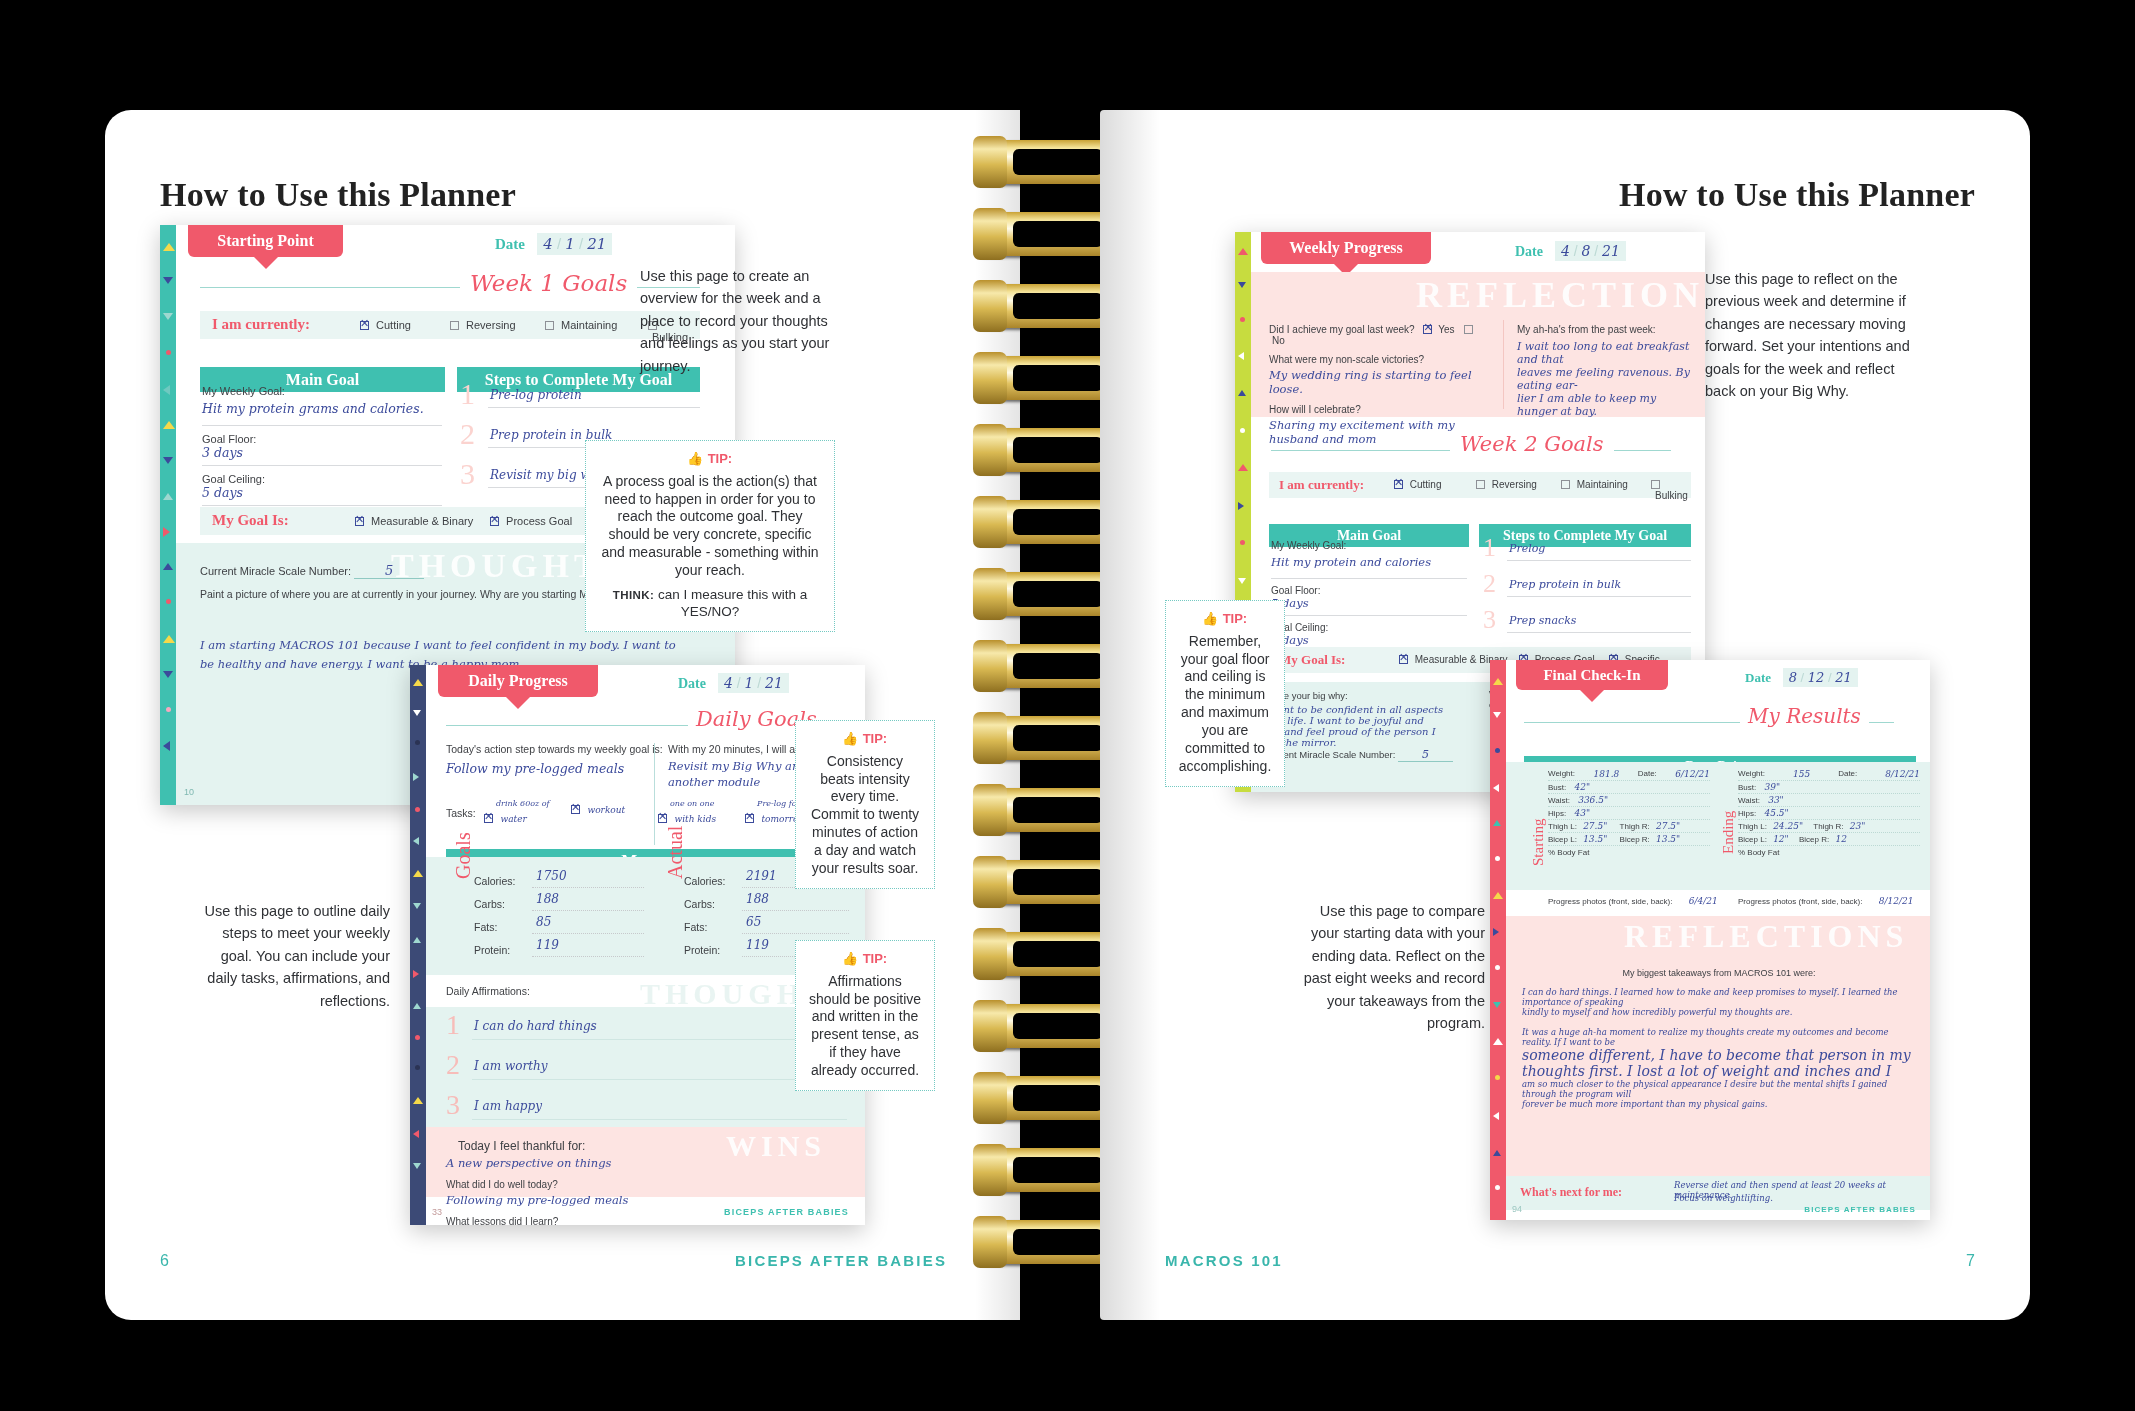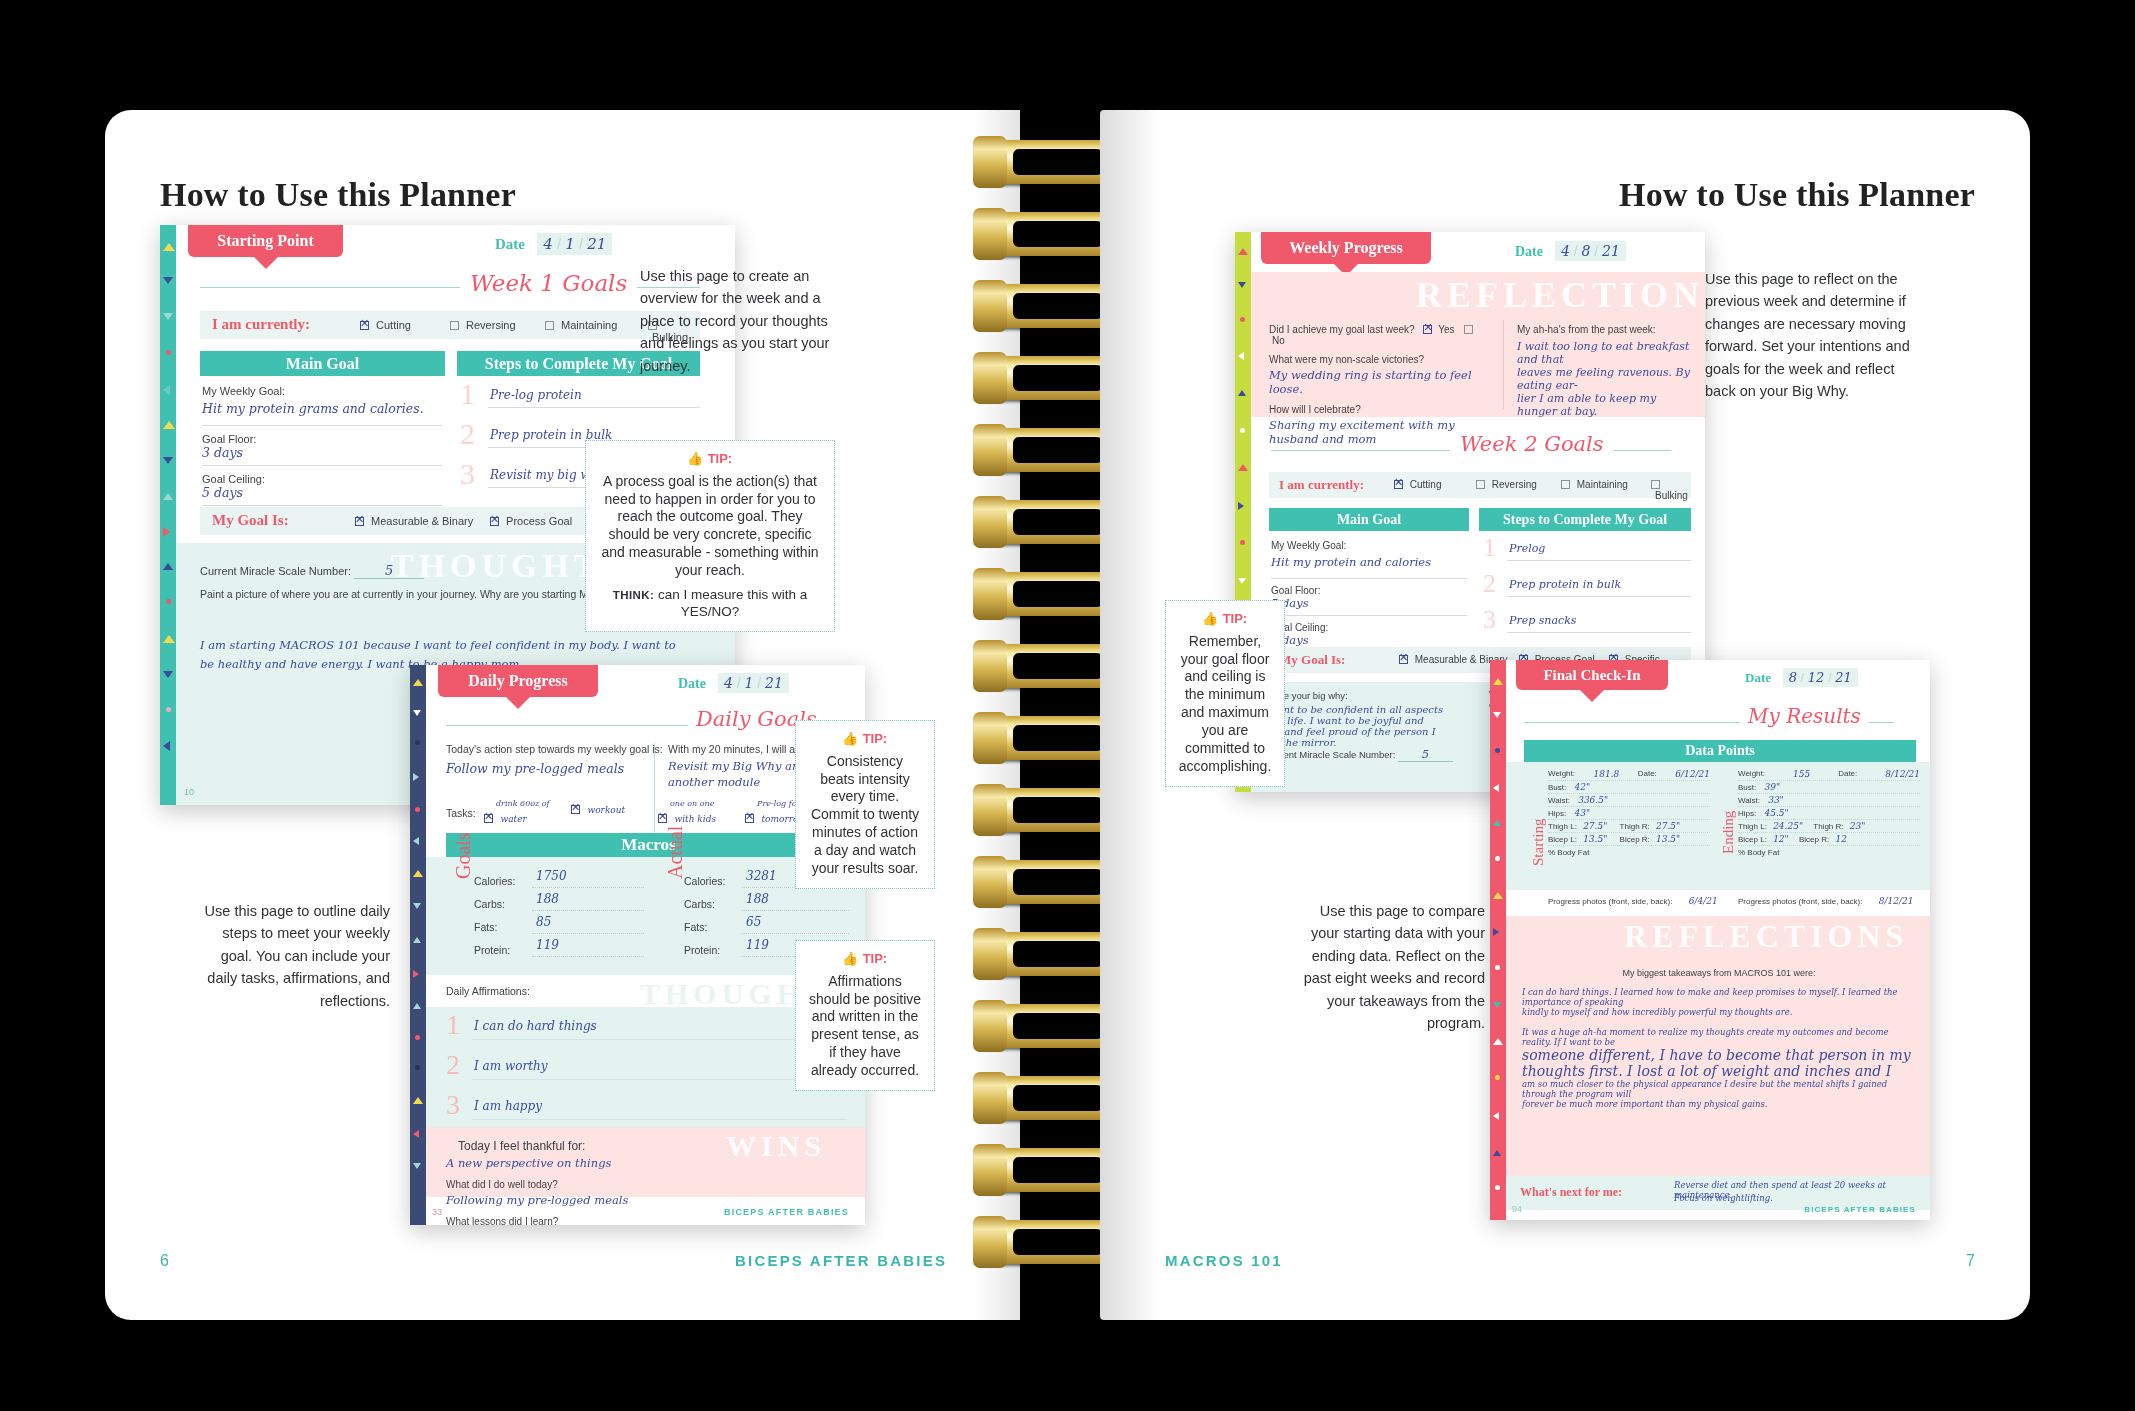--- a/index.html
+++ b/index.html
@@ -78,21 +78,21 @@
     bottom:-12px; width:0;height:0; border-left:13px solid transparent;
     border-right:13px solid transparent; border-top:13px solid #f0596b;
   }
 
   .script { font-family:"DejaVu Serif", serif; font-style:italic; color:#f0596b; }
   .hand   { font-family:"DejaVu Serif", serif; font-style:italic; color:#3b4a9b; }
   .lbl    { color:#3f4145; }
 
   .bandhead {
     background:#3fc0b0; color:#fff; font-family:"Liberation Serif", serif;
-    font-weight:700; text-align:center;
+    font-weight:700; text-align:center;margin-top:16px;
   }
   .ghost {
     position:absolute; color:#fff; font-family:"Liberation Serif", serif;
     font-weight:700; letter-spacing:5px; opacity:.92; pointer-events:none;
   }
   .dotline { border-bottom:1px dotted #c7c9cc; }
   .thinline{ border-bottom:1px solid #d9dbde; }
   .cbox { display:inline-block; width:9px;height:9px;border:1px solid #8d9096; vertical-align:-1px; }
   .xbox { display:inline-block; width:9px;height:9px;border:1px solid #3b4a9b; vertical-align:-1px; position:relative;}
   .xbox::before{content:"✕"; position:absolute; left:-1px; top:-5px; font-size:11px; color:#3b4a9b;}
@@ -347,21 +347,21 @@
         <div style="position:relative;height:23px;">
           <span class="lbl" style="font-size:10.5px;">Protein:</span>
           <span class="hand" style="position:absolute;left:62px;top:-2px;font-size:12px;">119</span>
           <div class="dotline" style="position:absolute;left:58px;right:0;top:16px;"></div>
         </div>
       </div>
 
       <div style="position:absolute;left:258px;top:14px;width:165px;">
         <div style="position:relative;height:23px;">
           <span class="lbl" style="font-size:10.5px;">Calories:</span>
-          <span class="hand" style="position:absolute;left:62px;top:-2px;font-size:12px;">3281</span>
+          <span class="hand" style="position:absolute;left:62px;top:-2px;font-size:12px;">2191</span>
           <div class="dotline" style="position:absolute;left:58px;right:0;top:16px;"></div>
         </div>
         <div style="position:relative;height:23px;">
           <span class="lbl" style="font-size:10.5px;">Carbs:</span>
           <span class="hand" style="position:absolute;left:62px;top:-2px;font-size:12px;">188</span>
           <div class="dotline" style="position:absolute;left:58px;right:0;top:16px;"></div>
         </div>
         <div style="position:relative;height:23px;">
           <span class="lbl" style="font-size:10.5px;">Fats:</span>
           <span class="hand" style="position:absolute;left:62px;top:-2px;font-size:12px;">65</span>

